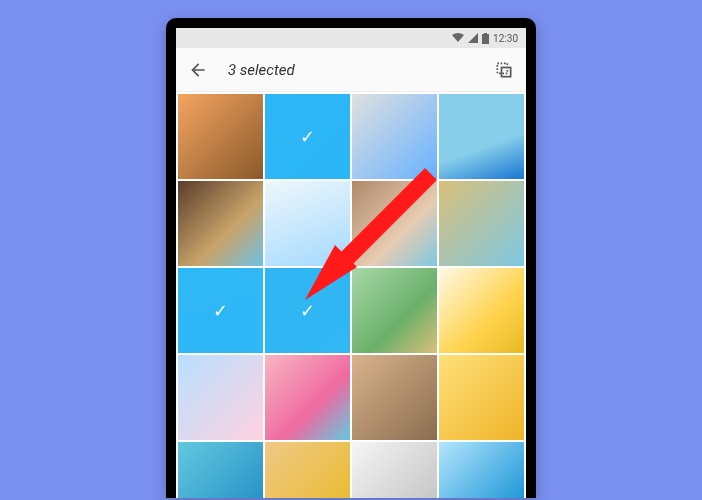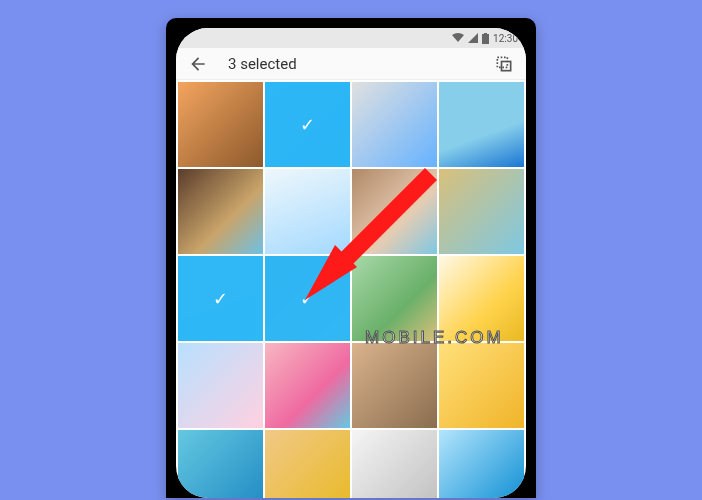--- a/index.html
+++ b/index.html
@@ -21,41 +21,41 @@
     border-radius: 10px 10px 0 0;
     padding: 10px 10px 0 10px;
     box-shadow: 0 4px 14px rgba(0,0,0,0.25);
   }
   .screen {
     background: #fff;
     width: 100%;
     height: 470px;
     position: relative;
     overflow: hidden;
-    border-radius: 32px;
   }
   .statusbar {
     height: 20px;
     background: #e8e8e8;
     display: flex;
     justify-content: flex-end;
     align-items: center;
     padding: 0 8px;
     gap: 4px;
     font-size: 10px;
     color: #555;
   }
   .statusbar svg { display: block; }
   .topbar {
-    height: 32px;
+    height: 44px;
     display: flex;
     align-items: center;
     padding: 0 12px;
     background: #fafafa;
     border-bottom: 1px solid #eee;
+    font-style: italic;
   }
   .back { width: 20px; height: 20px; cursor: pointer; }
   .title { margin-left: 20px; font-size: 15px; color: #333; flex: 1; }
   .selectall { width: 20px; height: 20px; cursor: pointer; }
   .grid {
     display: grid;
     grid-template-columns: repeat(4, 1fr);
     gap: 2px;
     padding: 2px;
   }
@@ -241,13 +241,13 @@
 </div>
 
 <svg class="arrow" width="200" height="200" viewBox="0 0 200 200">
   <g fill="#ff1a1a">
     <polygon points="40,160 70,105 92,127"></polygon>
     <polygon points="70,118 160,28 172,40 82,130"></polygon>
   </g>
 </svg>
 
 <div class="watermark">
-<span class="sub">MOBILE.COM</span></div>
+</div>
 
 </body></html>

